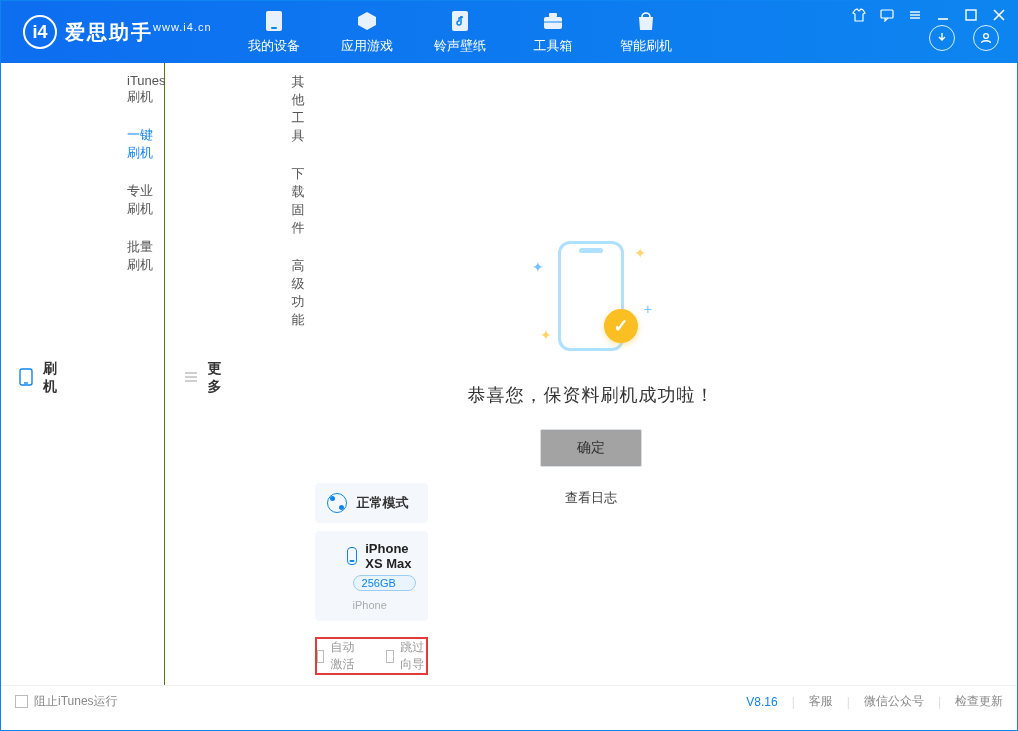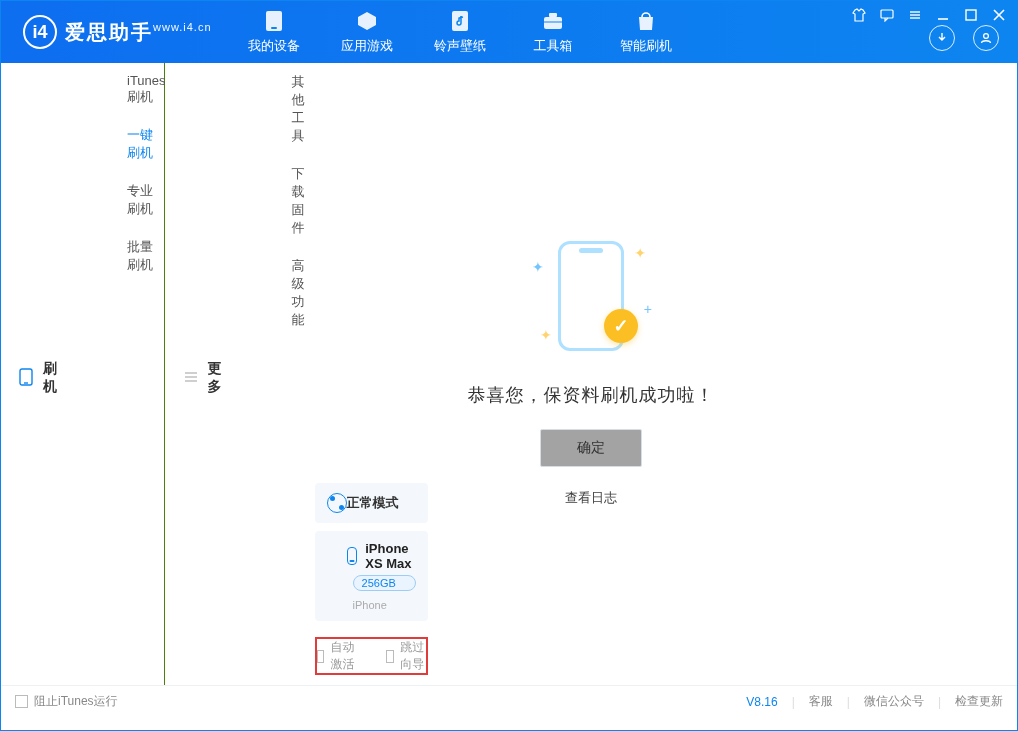--- a/index.html
+++ b/index.html
@@ -27,21 +27,21 @@
 
 .body { display: flex; height: calc(100% - 75px - 32px); }
 .sidebar { width: 164px; border-right: 1px solid #4d7c0f; display: flex; flex-direction: row; }
 .side-section-title { display: flex; align-items: center; gap: 10px; padding: 16px 18px 8px 18px; font-size: 14px; color: #333; font-weight: bold; }
 .side-items { padding-left: 0; }
 .side-item { padding: 10px 0 10px 52px; font-size: 13px; color: #555; cursor: pointer; }
 .side-item.active { color: #0d85f0; }
 
 .sidebar-bottom { margin-top: auto; padding: 0 10px 10px 10px; display: flex; flex-direction: column; gap: 8px; }
 .mode-card, .device-card { background: #f4f8fc; border-radius: 4px; padding: 10px 12px; }
-.mode-card { display: flex; align-items: center; font-size: 13px; color: #333; font-weight: bold; }
+.mode-card { display: flex; align-items: center; gap: 10px; font-size: 13px; color: #333; font-weight: bold; }
 .mode-icon { width: 20px; height: 20px; border: 1.5px solid #0d85f0; border-radius: 50%; position: relative; }
 .mode-icon::before, .mode-icon::after { content: ''; position: absolute; background: #0d85f0; border-radius: 50%; }
 .mode-icon::before { width: 5px; height: 5px; top: 2px; left: 2px; }
 .mode-icon::after { width: 5px; height: 5px; bottom: 2px; right: 2px; }
 .device-card { display: flex; flex-direction: column; gap: 4px; }
 .device-row { display: flex; align-items: center; gap: 8px; padding-left: 20px; }
 .device-icon { width: 18px; height: 18px; border: 1.5px solid #0d85f0; border-radius: 4px; position: relative; }
 .device-icon::after { content: ''; position: absolute; bottom: 2px; left: 50%; transform: translateX(-50%); width: 5px; height: 2px; background: #0d85f0; border-radius: 1px; }
 .device-name { font-size: 13px; color: #222; font-weight: bold; }
 .device-cap { font-size: 11px; color: #0d85f0; border: 1px solid #9ccdf7; border-radius: 10px; padding: 1px 8px; display: inline-block; margin-left: 26px; background: #eaf4fe; }

